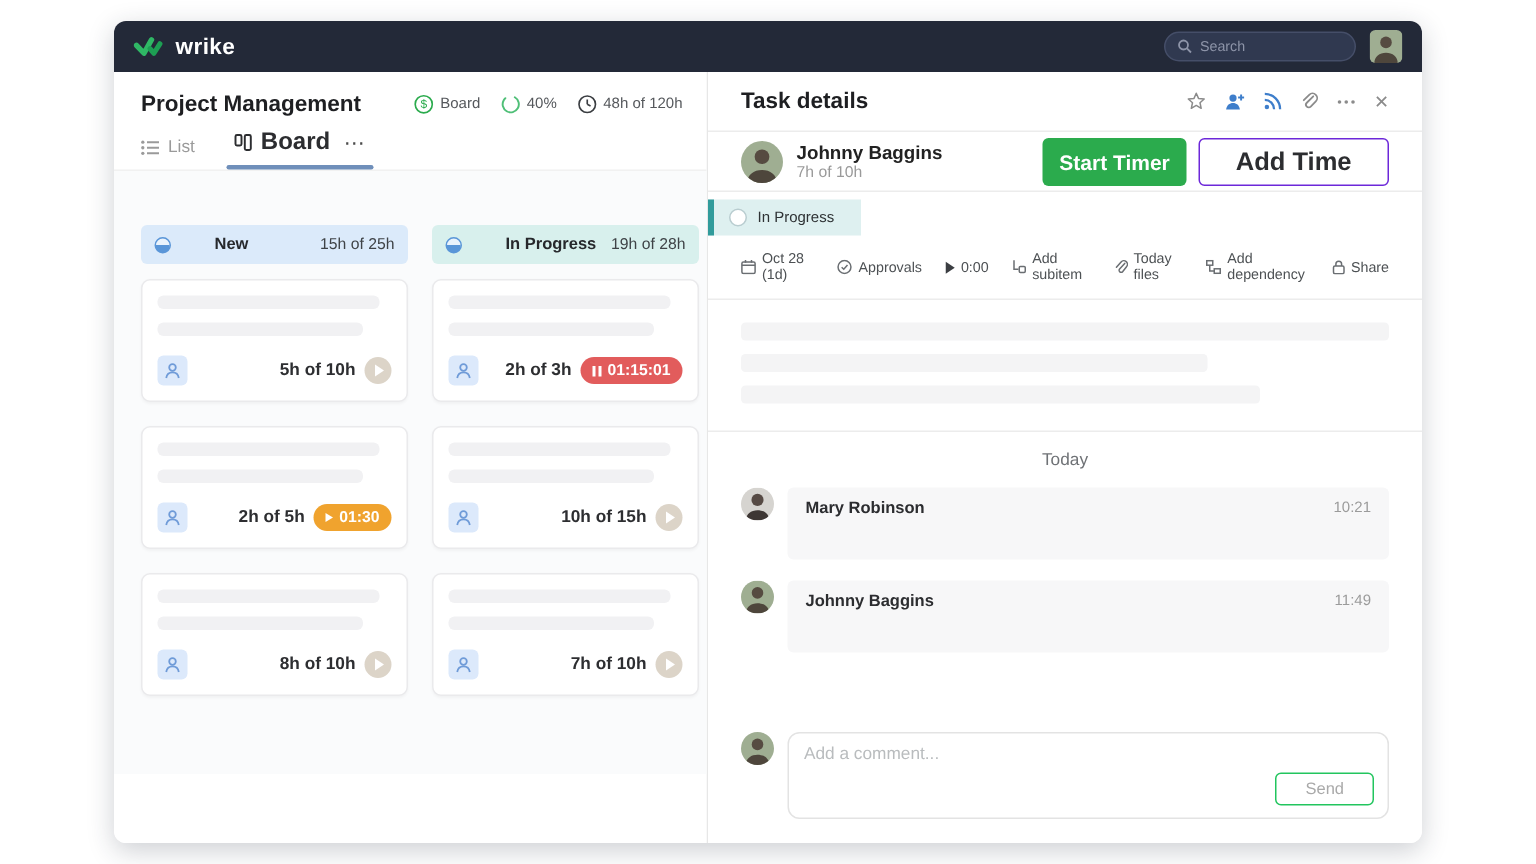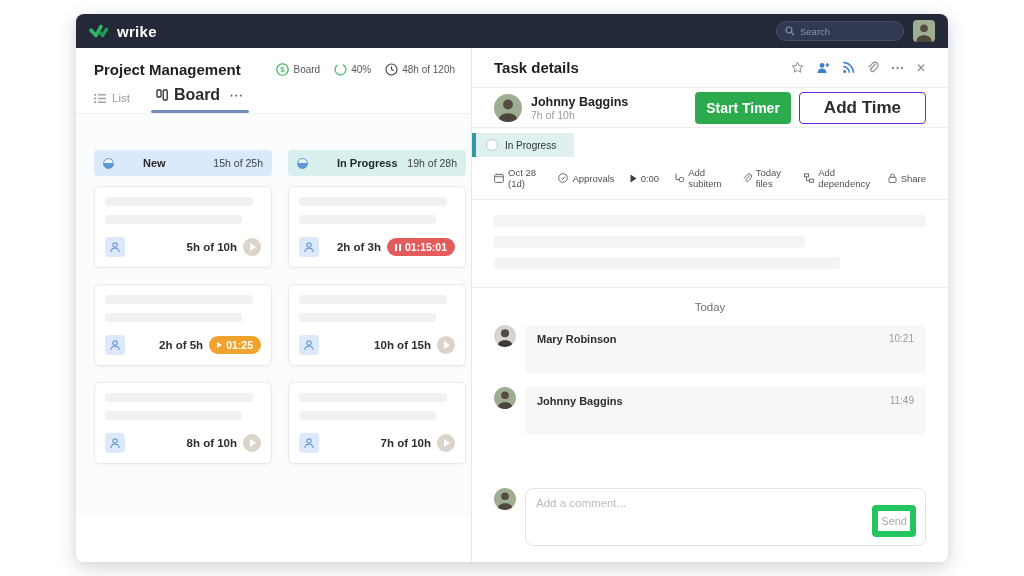--- a/index.html
+++ b/index.html
@@ -120,22 +120,22 @@
   .c-box { flex:1; background:#f7f7f8; border-radius:4px; padding:8px 12px; height:48px;
     display:flex; justify-content:space-between; align-items:flex-start; }
   .c-name { font-size:11px; font-weight:600; color:#2c2d30; }
   .c-time { font-size:10px; color:#9b9b9b; }
 
   .comment-input-row { margin-top:auto; display:flex; gap:9px; padding:0 22px 16px; flex:none; }
   .ci-box { flex:1; border:1px solid #e3e3e3; border-radius:8px; height:58px; position:relative; background:#fff; }
   .ci-box textarea { position:absolute; left:10px; right:10px; top:8px; height:22px; border:none;
     resize:none; outline:none; font-family:inherit; font-size:11.5px; color:#444; background:transparent; }
   .ci-box textarea::placeholder { color:#b9bcbe; }
-  .send-btn { position:absolute; right:9px; bottom:8px; border:6px solid #22c55e; background:#fff;
-    border-radius:4px; color:#a9a9a9; font-size:11px; padding:4px 3px; cursor:pointer; font-family:inherit; }
+  .send-btn { position:absolute; right:9px; bottom:8px; border:1px solid #22c55e; background:#fff;
+    border-radius:4px; color:#a9a9a9; font-size:11px; padding:4px 19px; cursor:pointer; font-family:inherit; }
 
   svg { display:block; }
 </style>
 </head>
 <body>
 
 <div class="app-window">
 
   <div class="topbar">
     <div class="logo">
@@ -264,21 +264,21 @@
               <span class="chip">
                 <svg width="12" height="12" viewBox="0 0 12 12">
                     <circle cx="6" cy="4" r="2.2" stroke="#6f9bd8" stroke-width="1.2" fill="none"></circle>
                     <path d="M1.8 11c.4-2.6 2.1-3.8 4.2-3.8S9.8 8.4 10.2 11" stroke="#6f9bd8" stroke-width="1.2" fill="none"></path>
                   </svg>
               </span>
               <span class="foot-right">
                 <span class="card-time">2h of 5h</span>
                 <button class="pill pill-yellow">
                   <span class="tri"></span>
-                  <span>01:25</span>
+                  <span>01:30</span>
                 </button>
               </span>
             </div>
           </div>
 
           <div class="card">
             <div class="ph ph1"></div>
             <div class="ph ph2"></div>
             <div class="card-footer">
               <span class="chip">

